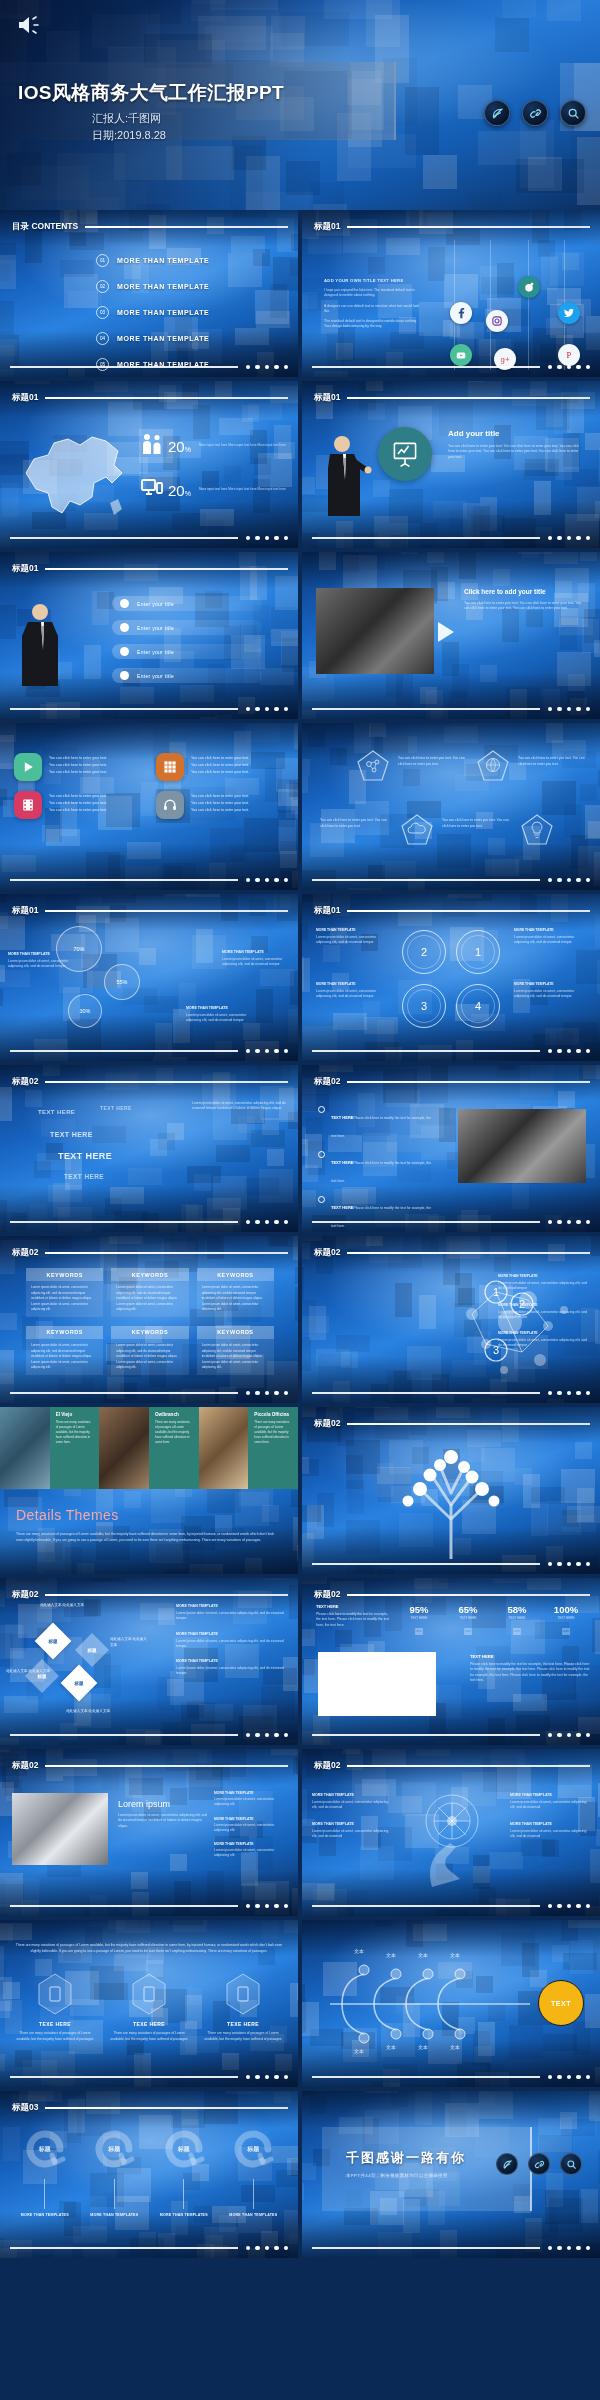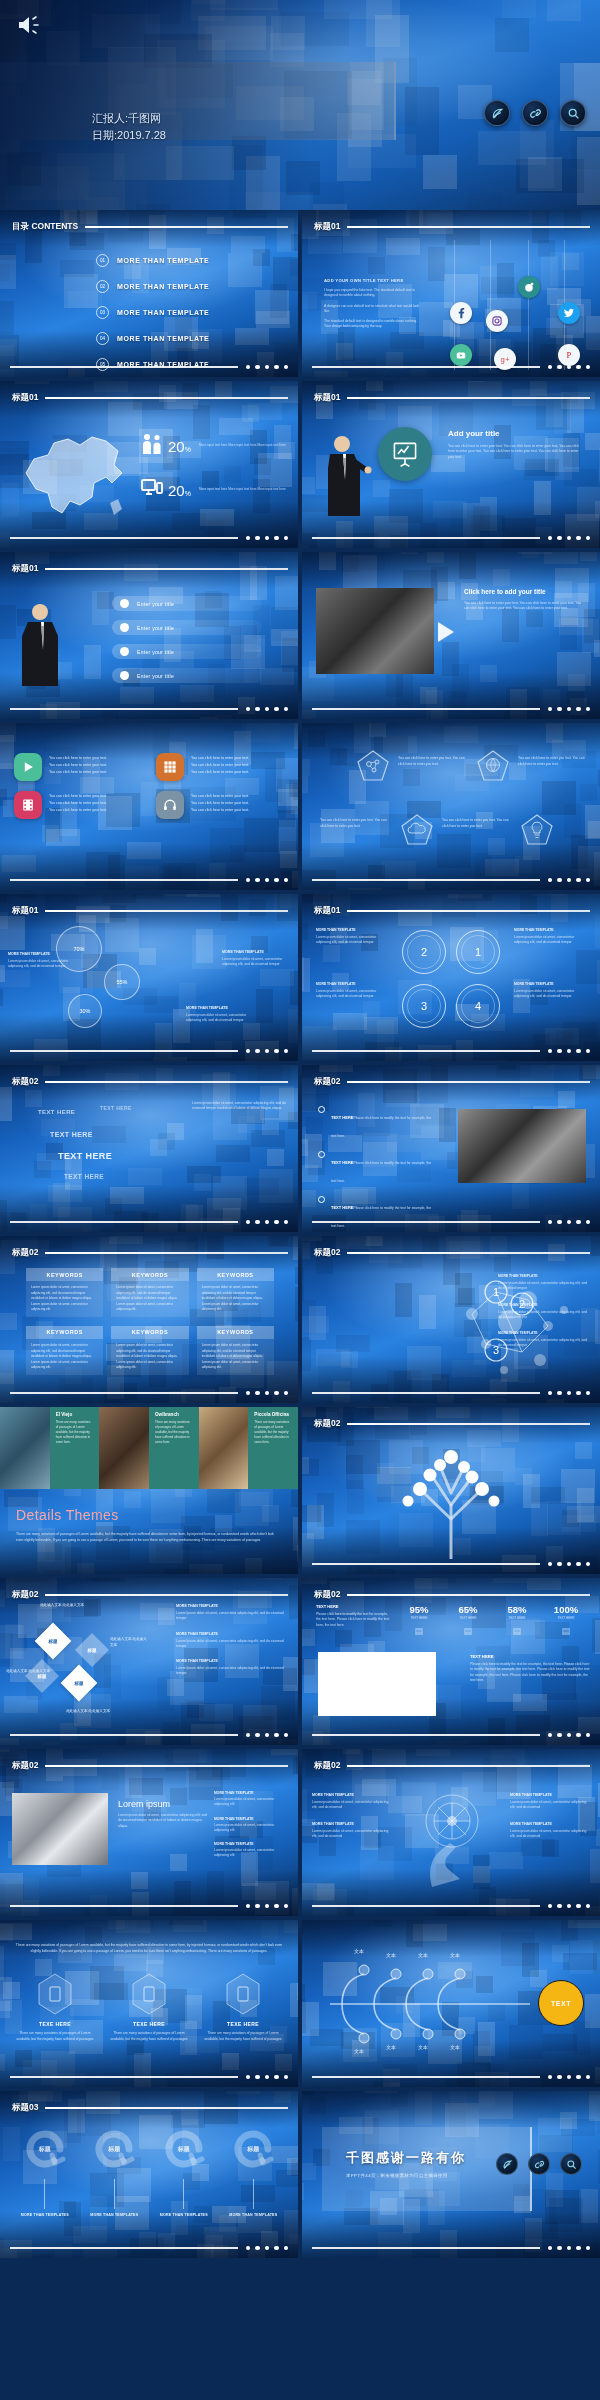--- a/index.html
+++ b/index.html
@@ -378,22 +378,23 @@
   <div class="cover-dark"></div>
 
   <span class="speaker-icon">
     <svg viewBox="0 0 26 22" width="26" height="22">
       <path d="M3 8h4l6-5v16l-6-5H3z" fill="#e8f2ff"></path>
       <path d="M17 5l3-2M18 11h4M17 17l3 2" stroke="#e8f2ff" stroke-width="1.6" fill="none" stroke-linecap="round"></path>
     </svg>
   </span>
 
   <div class="title-plate"></div>
+  <div class="cover-title">IOS风格商务大气工作汇报PPT</div>
   <div class="cover-sub">汇报人:千图网</div>
-  <div class="cover-date">日期:2019.7.28</div>
+  <div class="cover-date">日期:2019.8.28</div>
 
   <div class="cover-circles">
     <div class="cc">
       <svg viewBox="0 0 16 16" width="13" height="13">
           <path d="M13 3C6 3 3 7 3 11c0 1 .5 2 .5 2S6 9 13 3z"></path>
           <path d="M4 13c2-3 5-5 8-6"></path>
         </svg>
     </div>
     <div class="cc">
       <svg viewBox="0 0 16 16" width="13" height="13">

